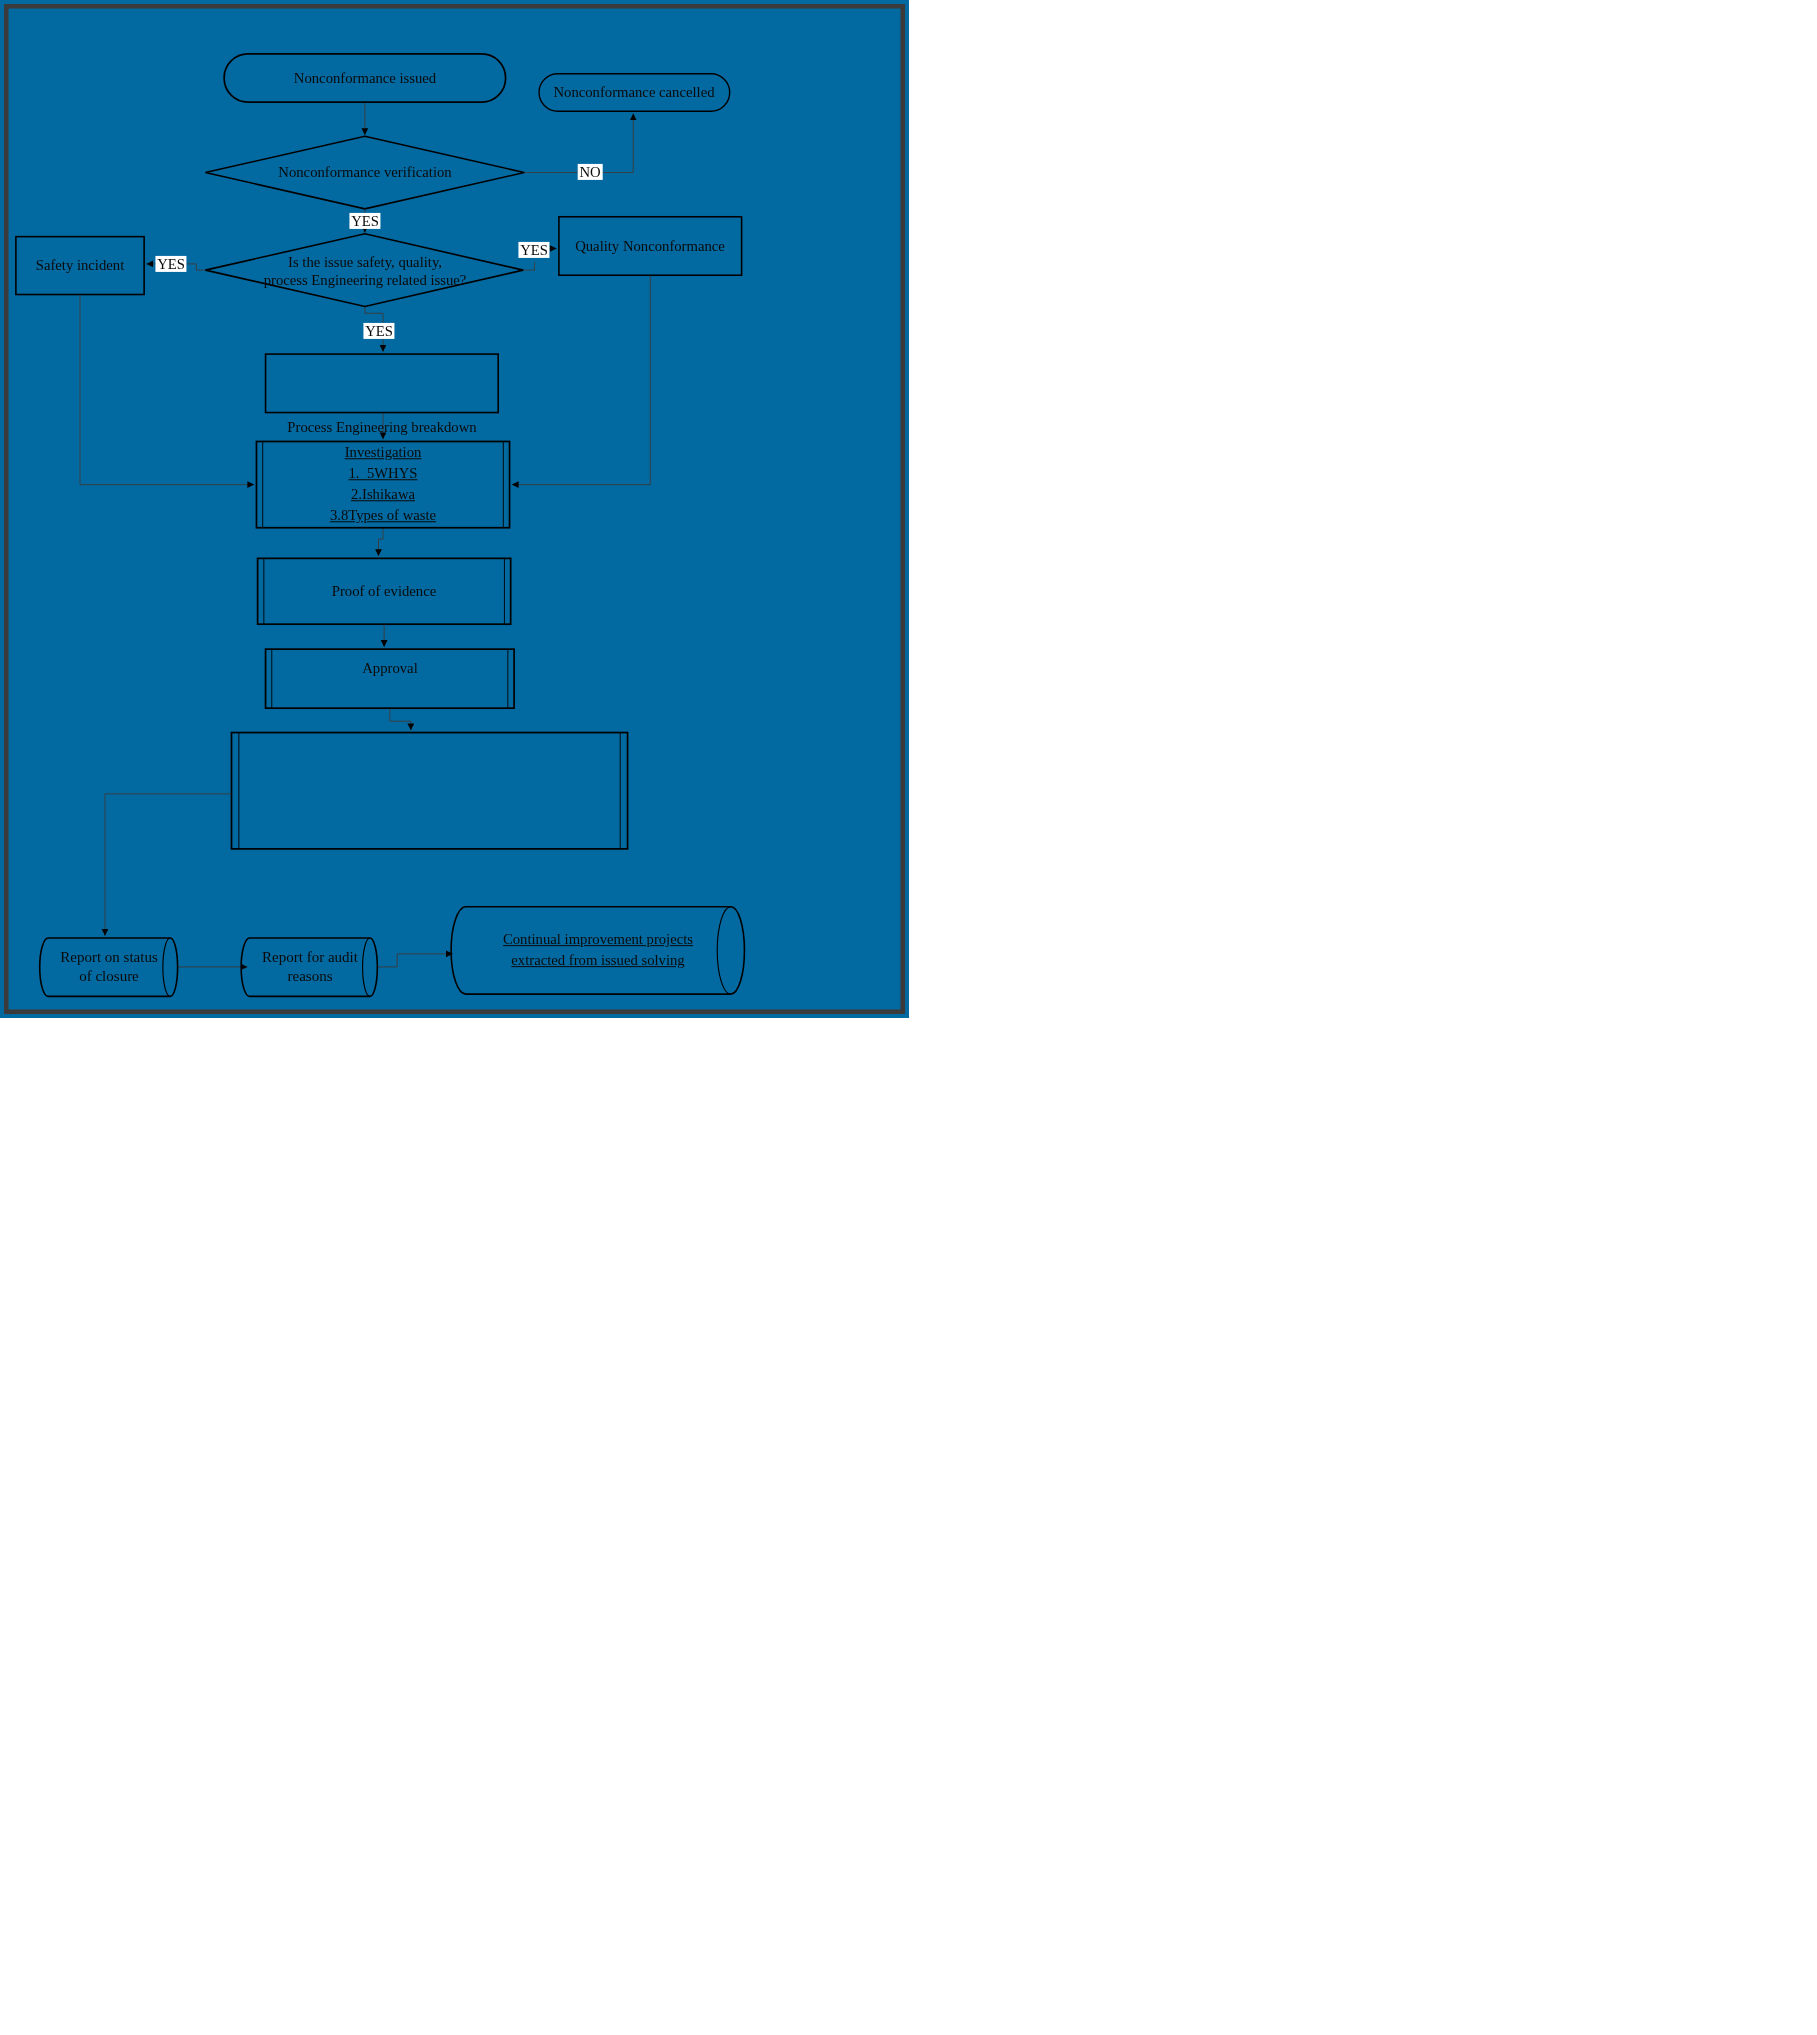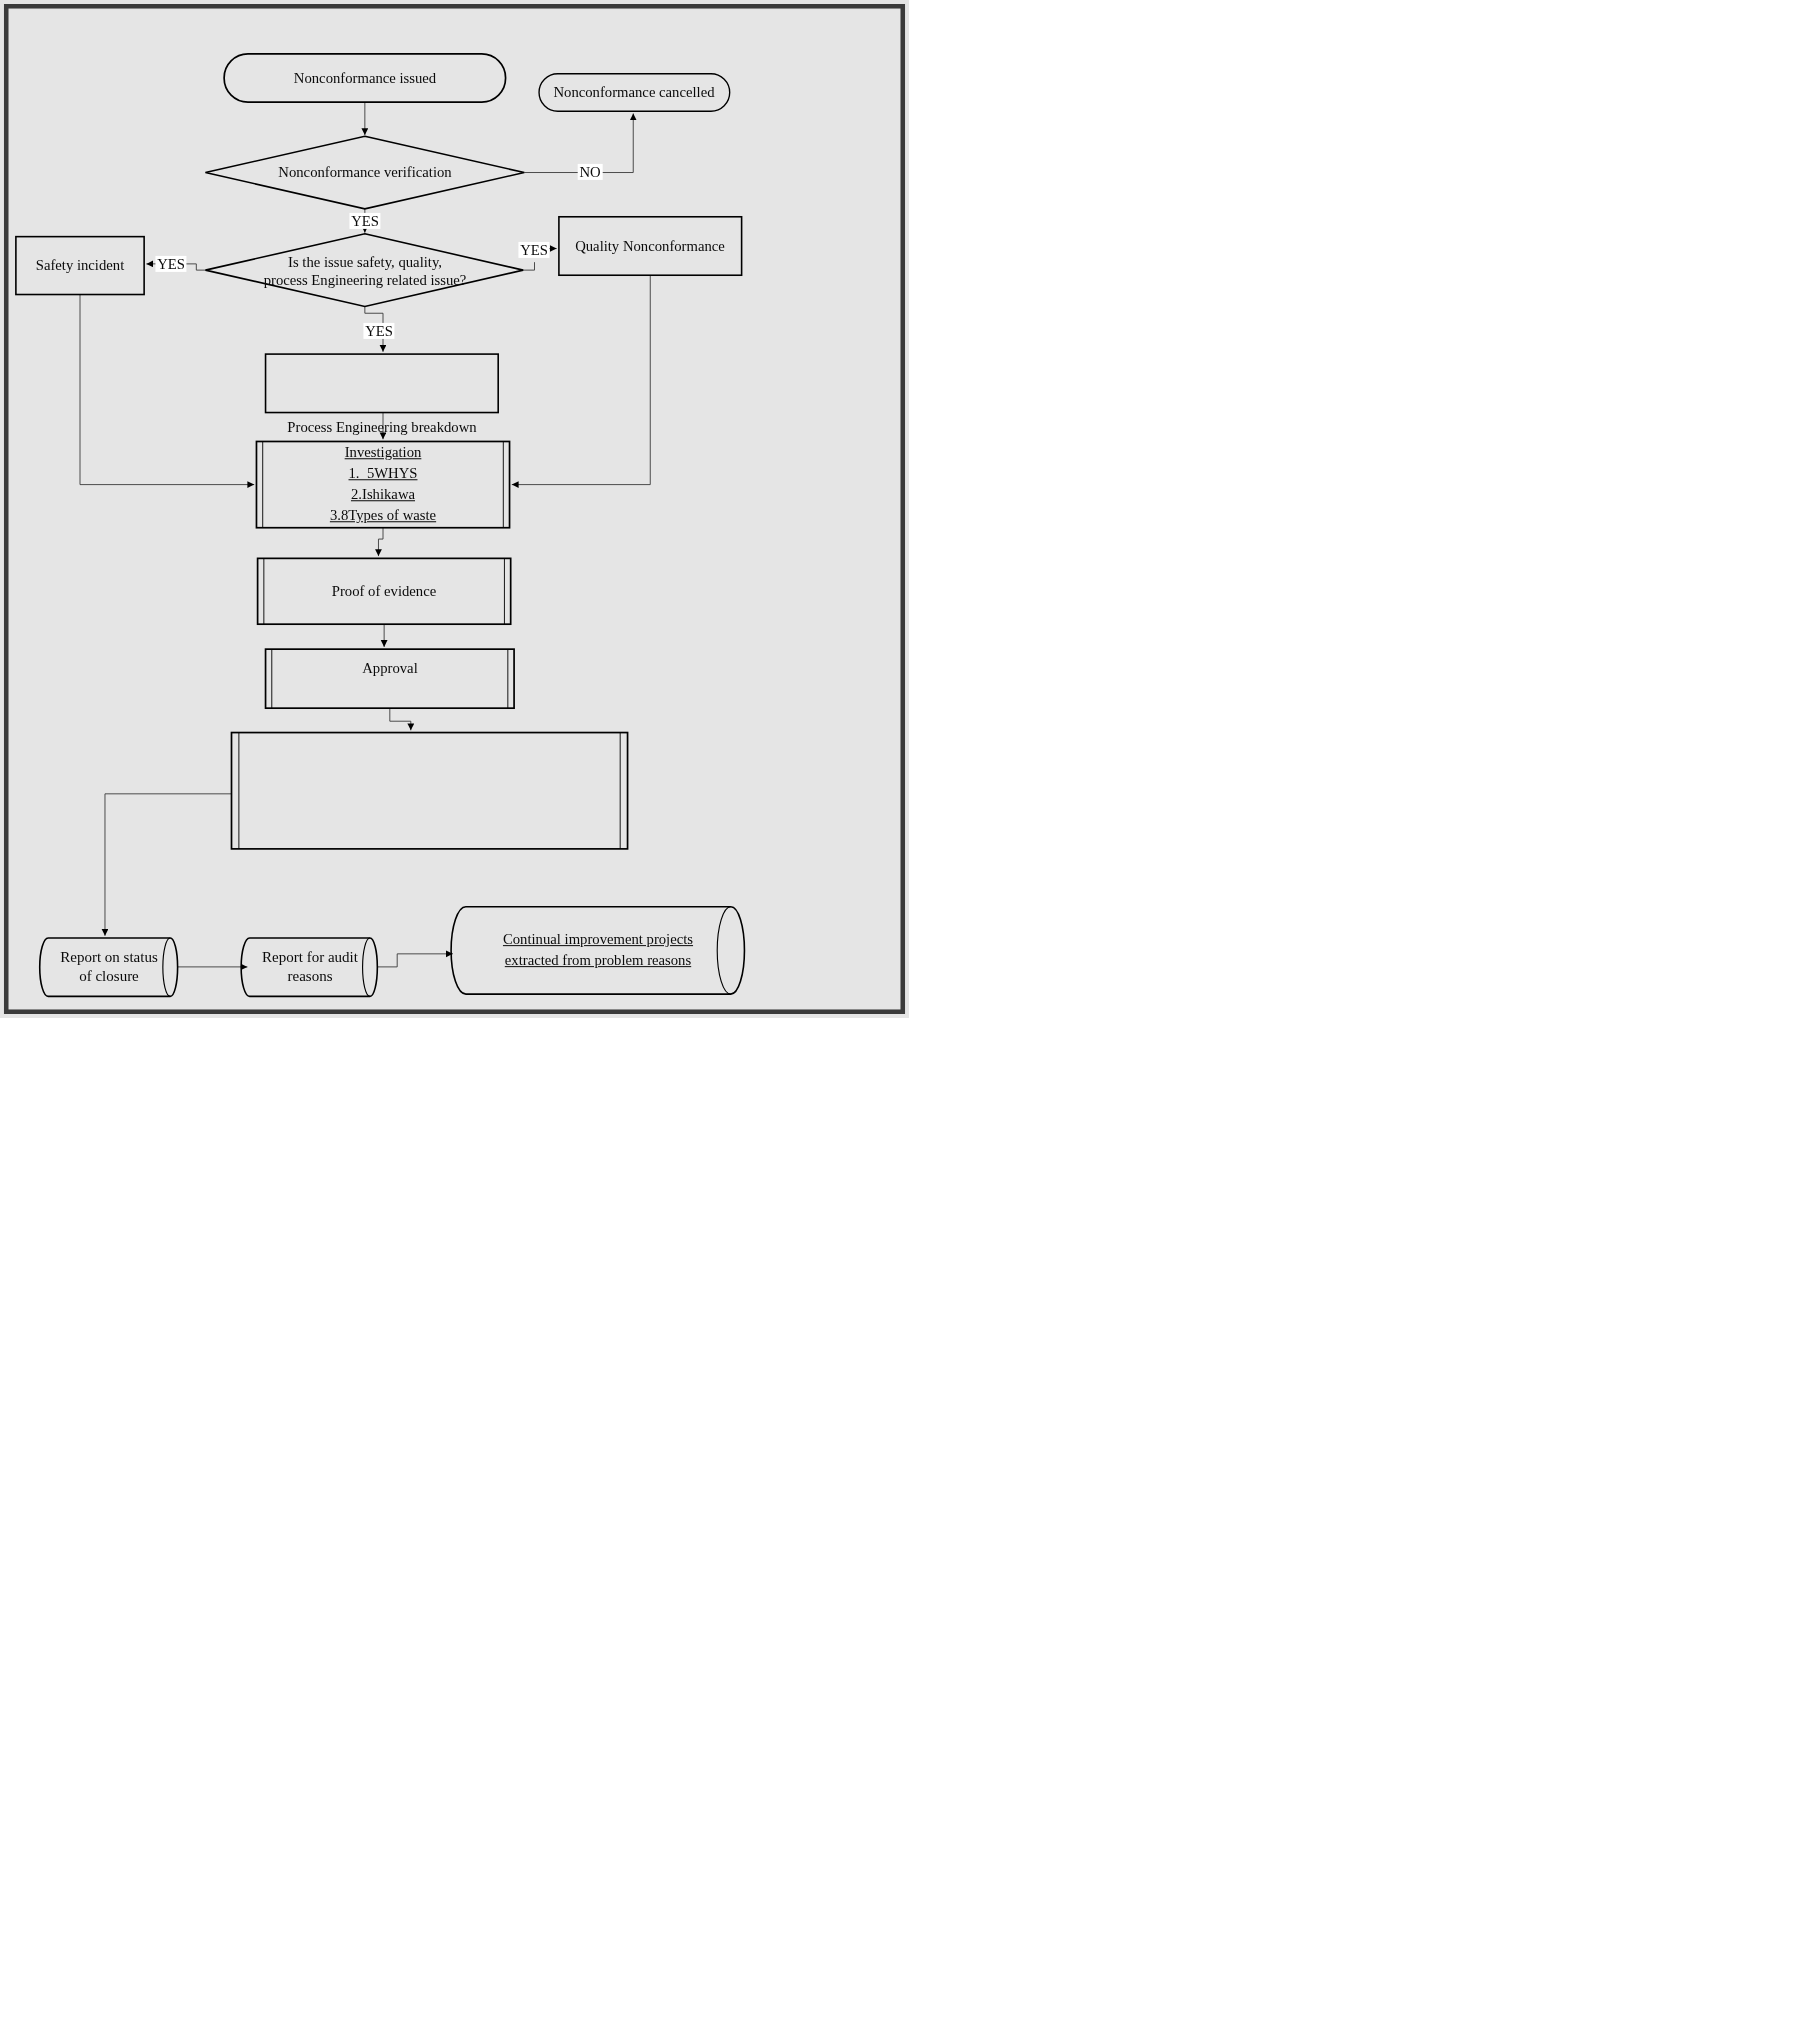--- a/index.html
+++ b/index.html
@@ -1,19 +1,19 @@
 <!DOCTYPE html>
 <html style="font-size:9px"><head>
 <meta charset="utf-8">
 <style>
   html,body{margin:0;padding:0;background:#ffffff;}
   .page{
     position:relative;
     width:909px;height:1018px;
-    background:#e5e5e5;
+    background:#0369a1;
     font-family:"Liberation Serif","DejaVu Serif",serif;
     color:#000;
     overflow:hidden;
   }
   .canvas{position:absolute;left:0;top:0;width:909px;height:1018px;}
   .node-label{
     position:absolute;
     transform:translate(-50%,-50%);
     text-align:center;
     white-space:pre-wrap;
@@ -121,21 +121,21 @@
 1.  5WHYS
 2.Ishikawa
 3.8Types of waste</div>
   <div class="node-label" style="left:384px;top:591px;width:238px;">Proof of evidence</div>
   <div class="node-label" style="left:390px;top:668px;width:227px;">Approval</div>
   <div class="node-label small" style="left:109px;top:967px;width:119px;">Report on status
 of closure</div>
   <div class="node-label small" style="left:310px;top:967px;width:116px;">Report for audit
 reasons</div>
   <div class="node-label lh-wide" style="left:598px;top:950px;width:238px;">Continual improvement projects
-extracted from problem reasons</div>
+extracted from issued solving</div>
 
   <div class="edge-label" style="left:590px;top:172px;">NO</div>
   <div class="edge-label" style="left:365px;top:221px;">YES</div>
   <div class="edge-label" style="left:171px;top:264px;">YES</div>
   <div class="edge-label" style="left:534px;top:250px;">YES</div>
   <div class="edge-label" style="left:379px;top:331px;">YES</div>
 
 </div>
 
 

